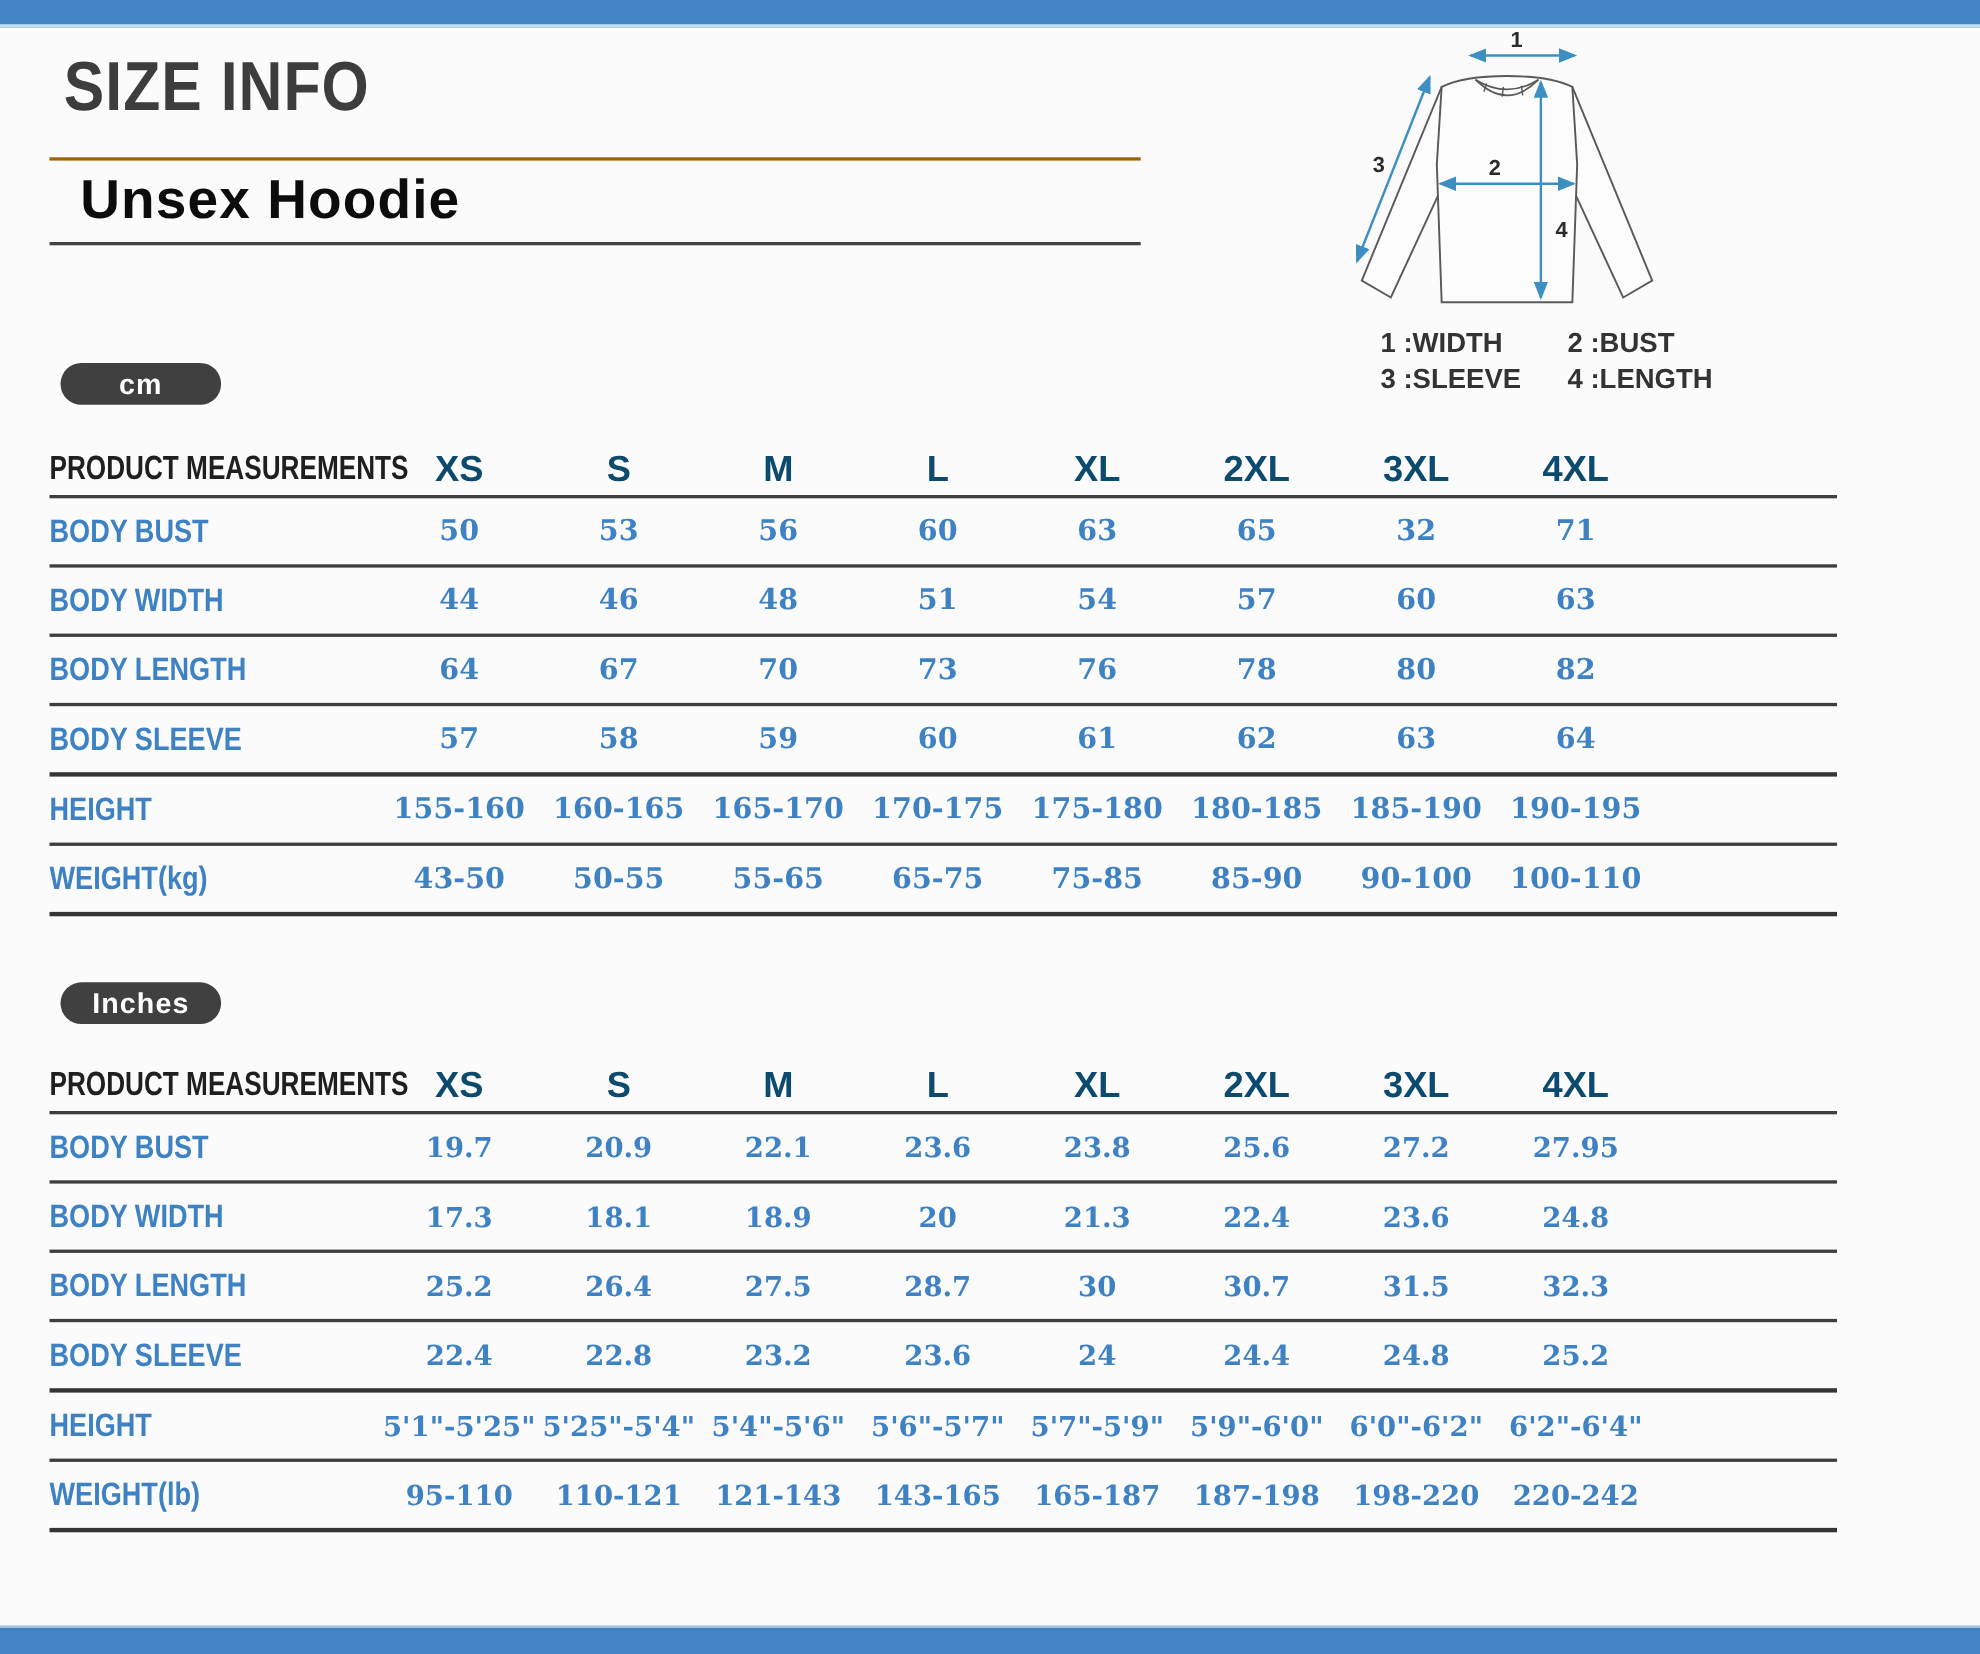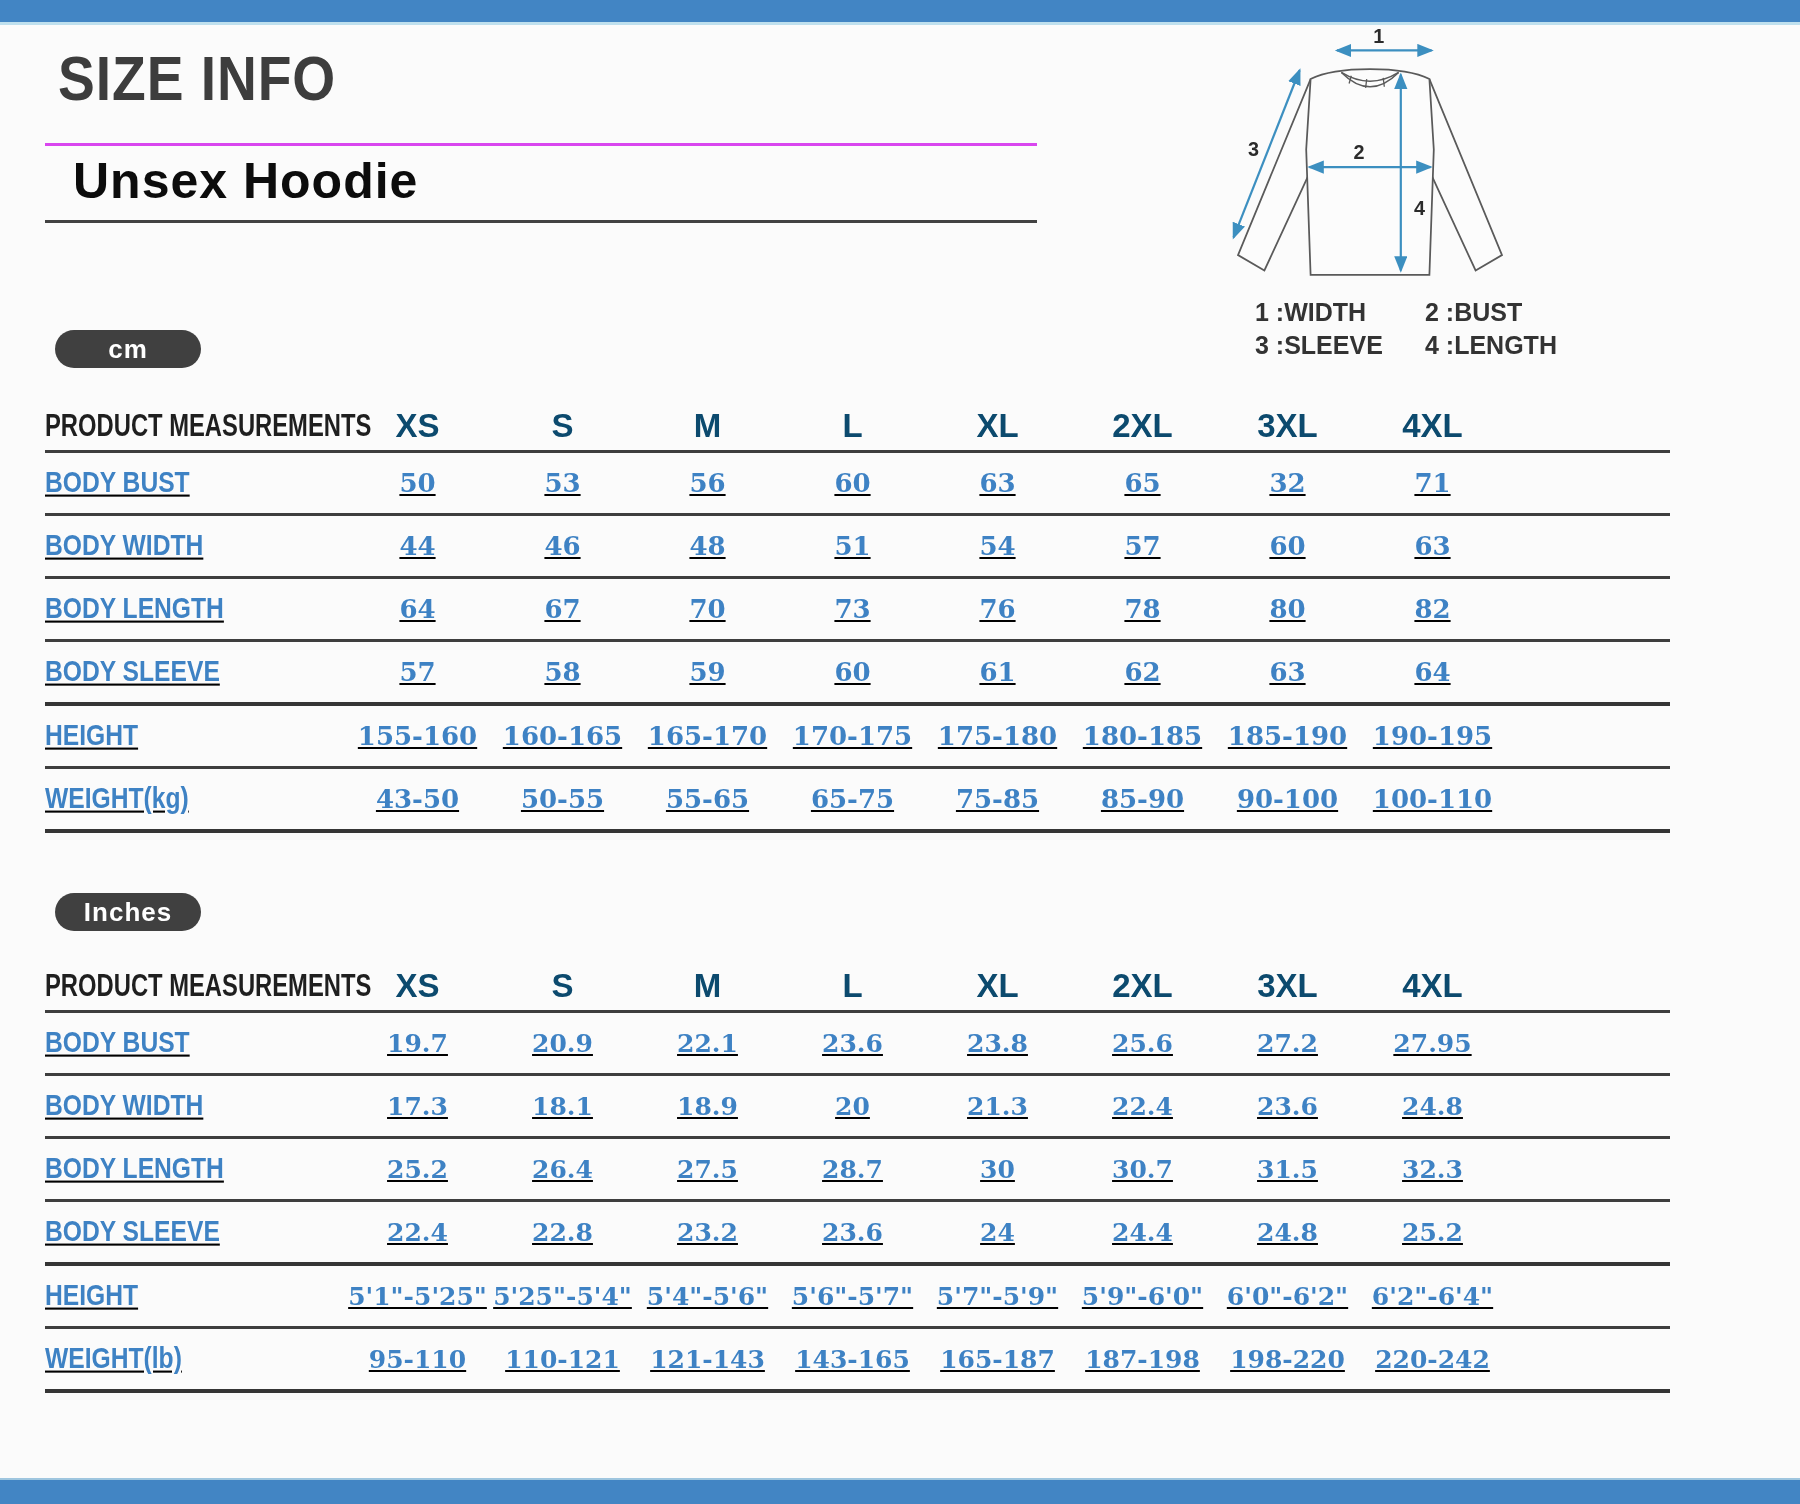--- a/index.html
+++ b/index.html
@@ -13,21 +13,21 @@
   .bottombar{position:absolute;left:0;top:1478px;width:1800px;height:26px;background:#4285c4;border-top:2px solid #9fc6df;}
 
   
   .page-title{
     position:absolute;left:58px;top:42px;margin:0;
     font-size:60px;font-weight:900;color:#3d3d3d;letter-spacing:1px;
     transform:scale(.92,1.05);transform-origin:left top;
   }
   .subtitle-box{
     position:absolute;left:45px;top:143px;width:992px;
-    border-top:3px solid #d946ef;border-bottom:3px solid #424242;
+    border-top:3px solid #a16207;border-bottom:3px solid #424242;
   }
   .subtitle{
     margin:0;padding:6px 0 10px 28px;
     font-size:50px;font-weight:700;color:#0c0c0c;letter-spacing:1px;
   }
 
   
   .diagram{position:absolute;left:1205px;top:26px;width:430px;}
   .diagram svg{display:block;}
   .legend{
@@ -47,21 +47,21 @@
 
   
   .size-table{position:absolute;left:45px;width:1625px;}
   .size-table.cm{top:402px;}
   .size-table.inches{top:962px;}
   .trow{
     display:grid;grid-template-columns:300px repeat(8,145px) 1fr;
     align-items:center;height:60px;
   }
   .trow.head{height:48px;border-bottom:3px solid #3e3e3e;}
-  .trow.body{border-bottom:3px solid #3e3e3e;text-decoration:underline;}
+  .trow.body{border-bottom:3px solid #3e3e3e;}
   .trow.thick{border-bottom:4px solid #353535;}
   .cell{text-align:center;}
   .phead{
     text-align:left;font-size:29px;font-weight:800;color:#1f1f1f;white-space:nowrap;
     transform:scale(.82,1.05);transform-origin:left center;letter-spacing:0px;
   }
   .shead{font-size:33px;font-weight:800;color:#0c4a6e;}
   .rlabel{
     text-align:left;font-size:28px;font-weight:800;color:#3e82c4;white-space:nowrap;
     transform:scale(.88,1.05);transform-origin:left center;

